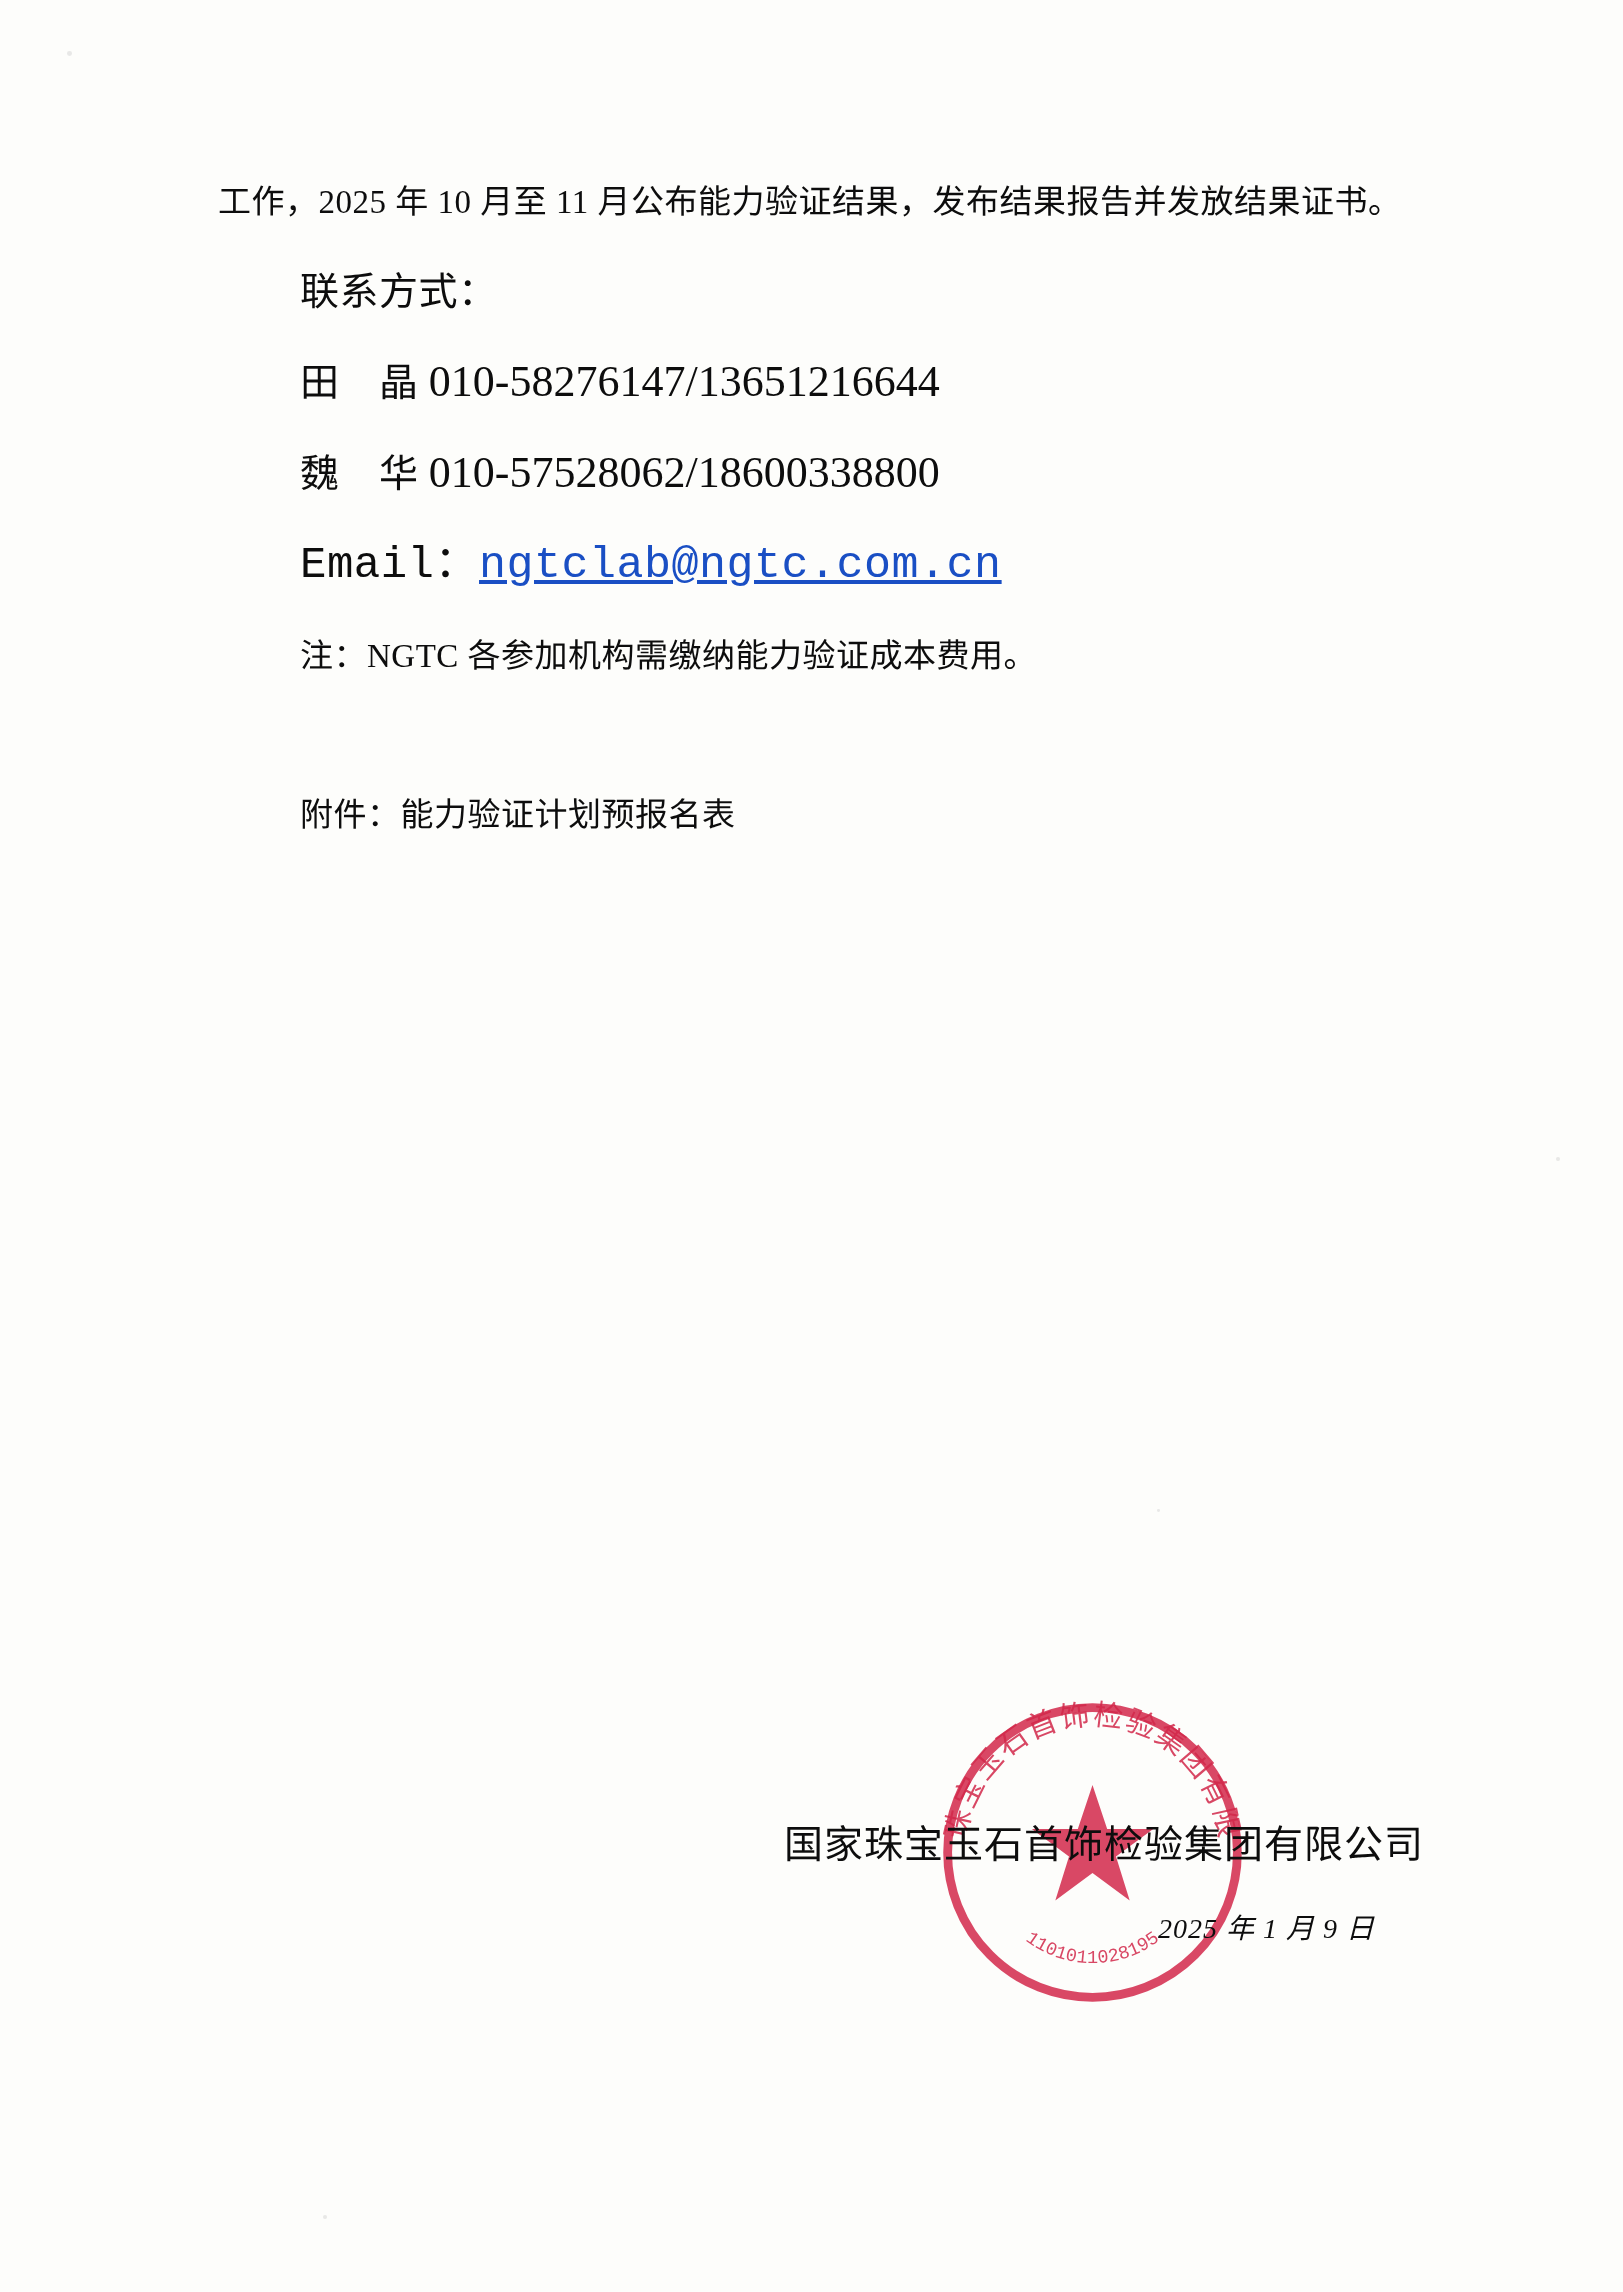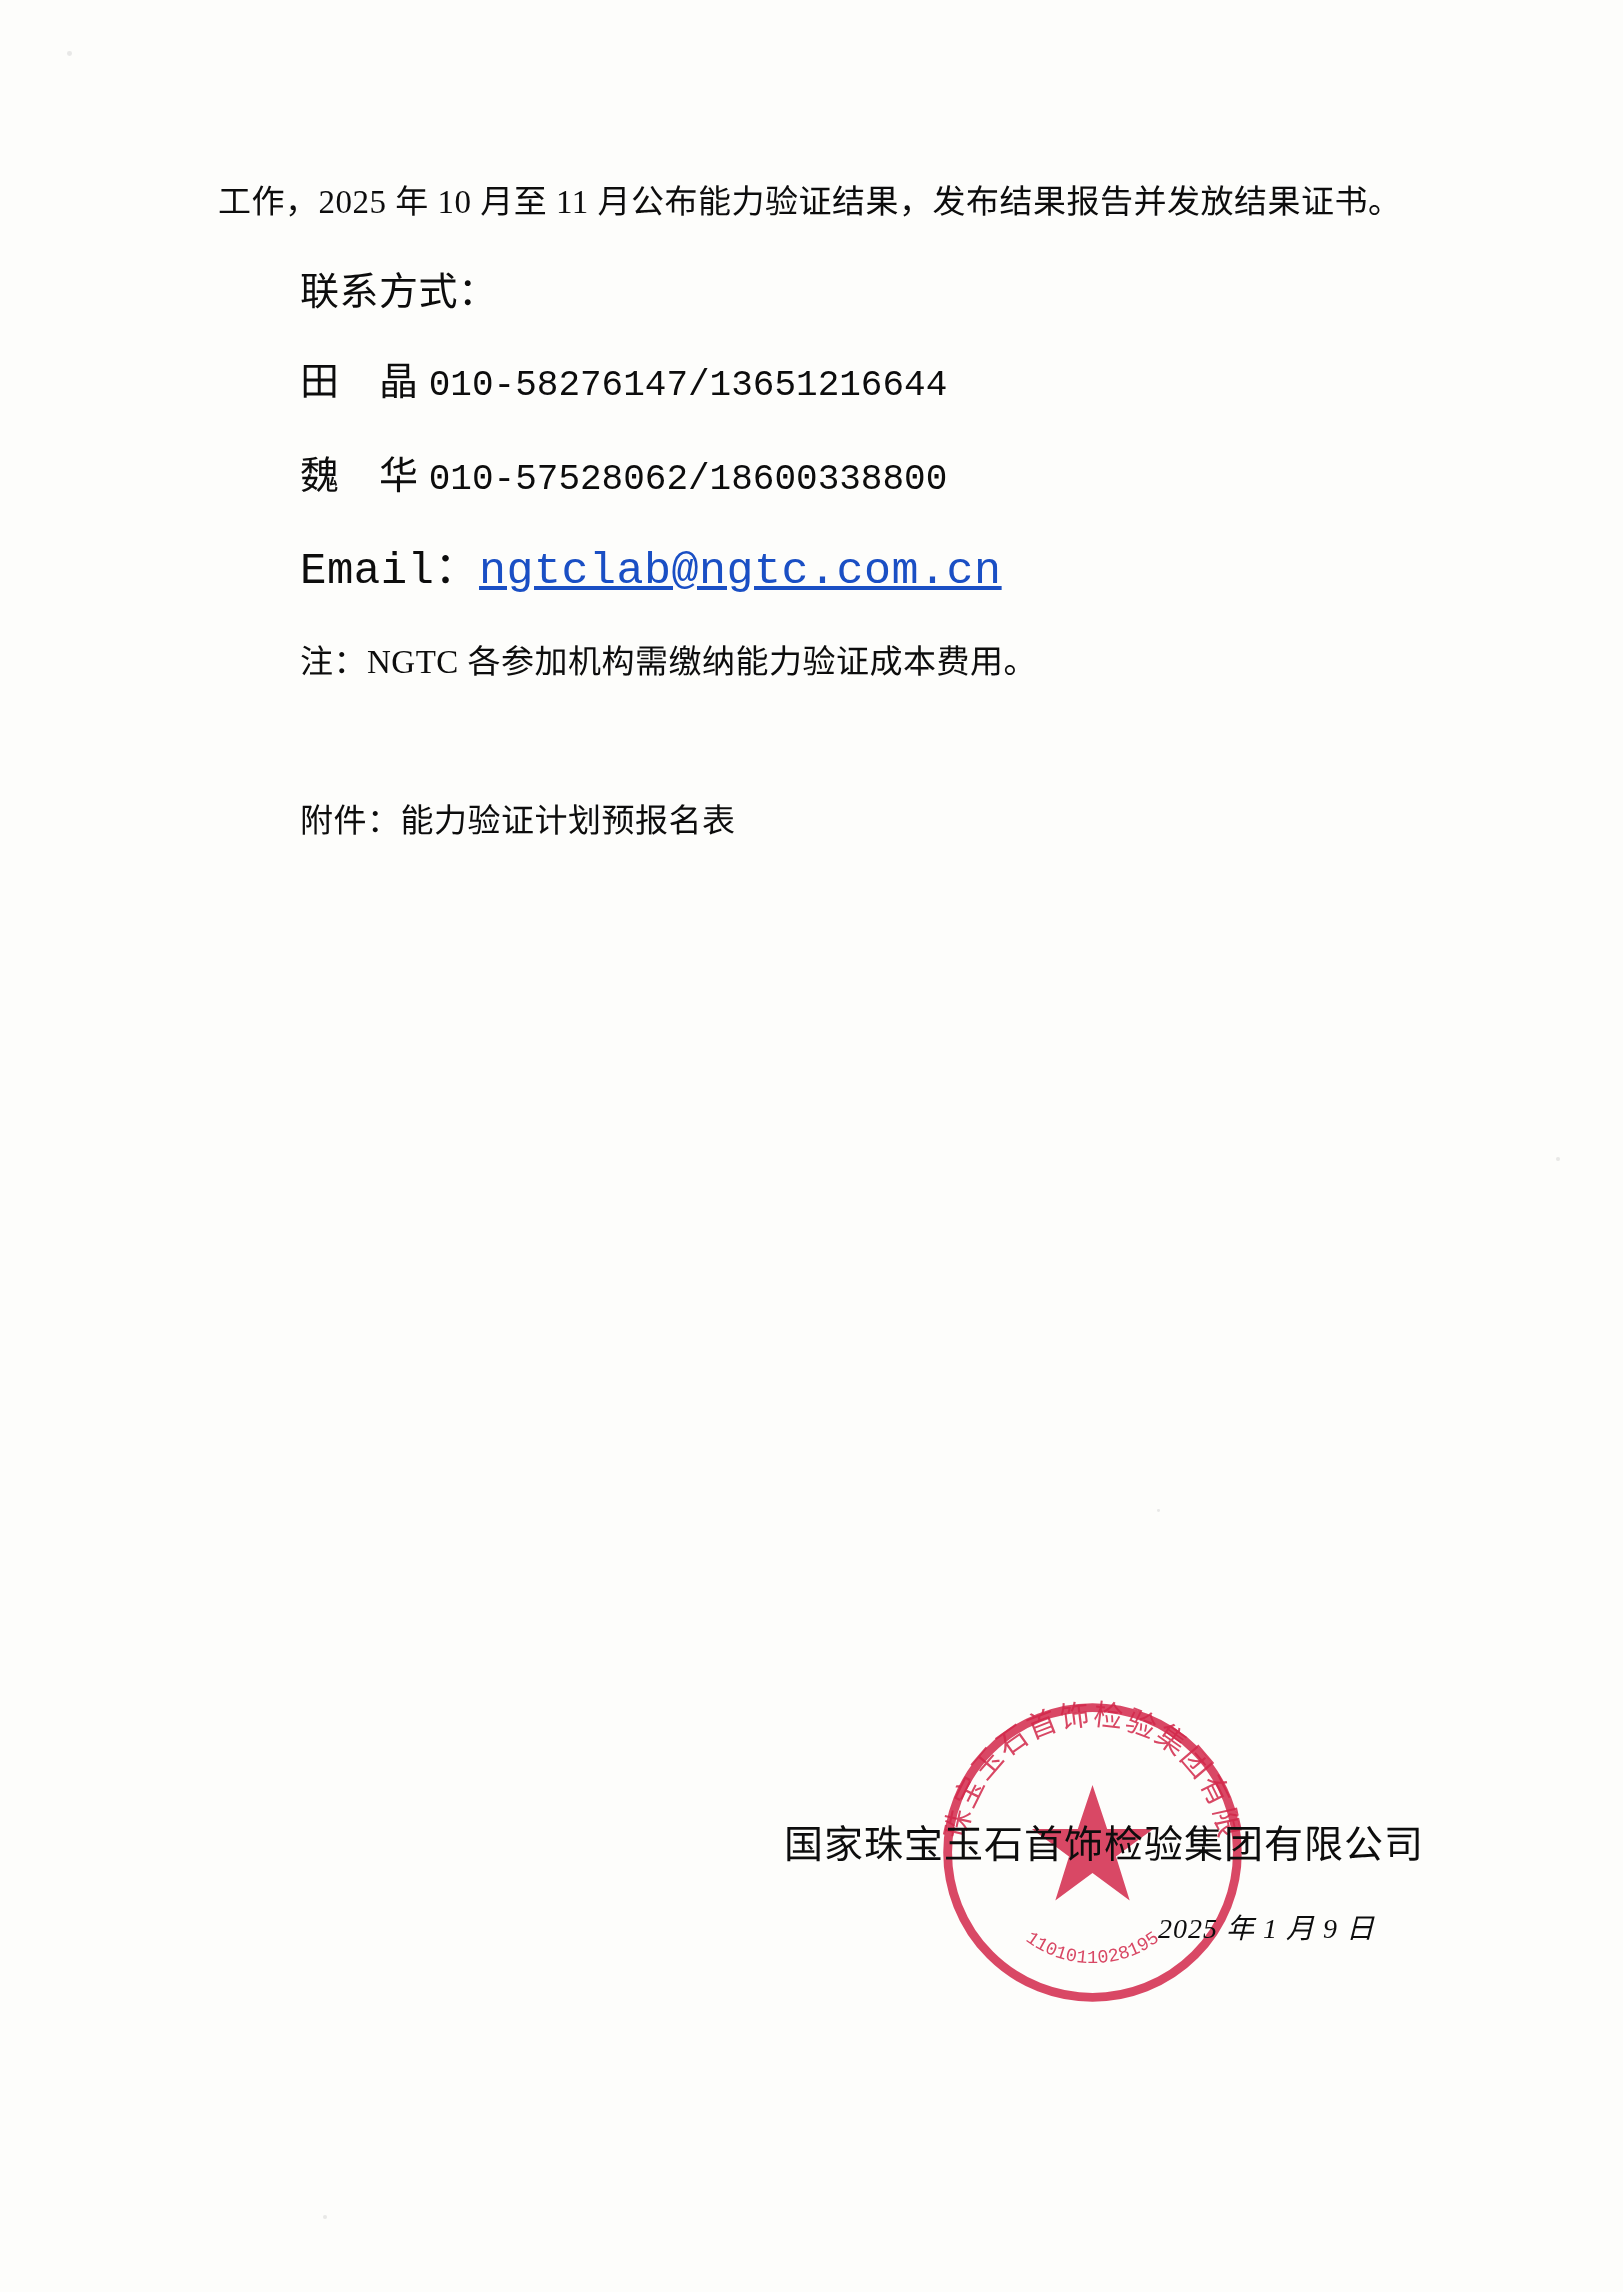--- a/index.html
+++ b/index.html
@@ -49,22 +49,22 @@
     text-indent: 82px;
   }
   p.contact-line {
     margin: 0;
     font-size: 39px;
     line-height: 90px;
     text-indent: 82px;
     letter-spacing: 0.5px;
   }
   .mono {
-    font-family: Liberation Mono, monospace;
-    font-size: 36px;
+    font-family: Liberation Serif, serif;
+    font-size: 44px;
     letter-spacing: 0px;
   }
   .email-label {
     font-family: "Liberation Mono", "DejaVu Sans Mono", monospace;
     font-size: 44px;
   }
   a.email-link {
     font-family: "Liberation Mono", "DejaVu Sans Mono", monospace;
     font-size: 45px;
     color: #1a4fc4;

